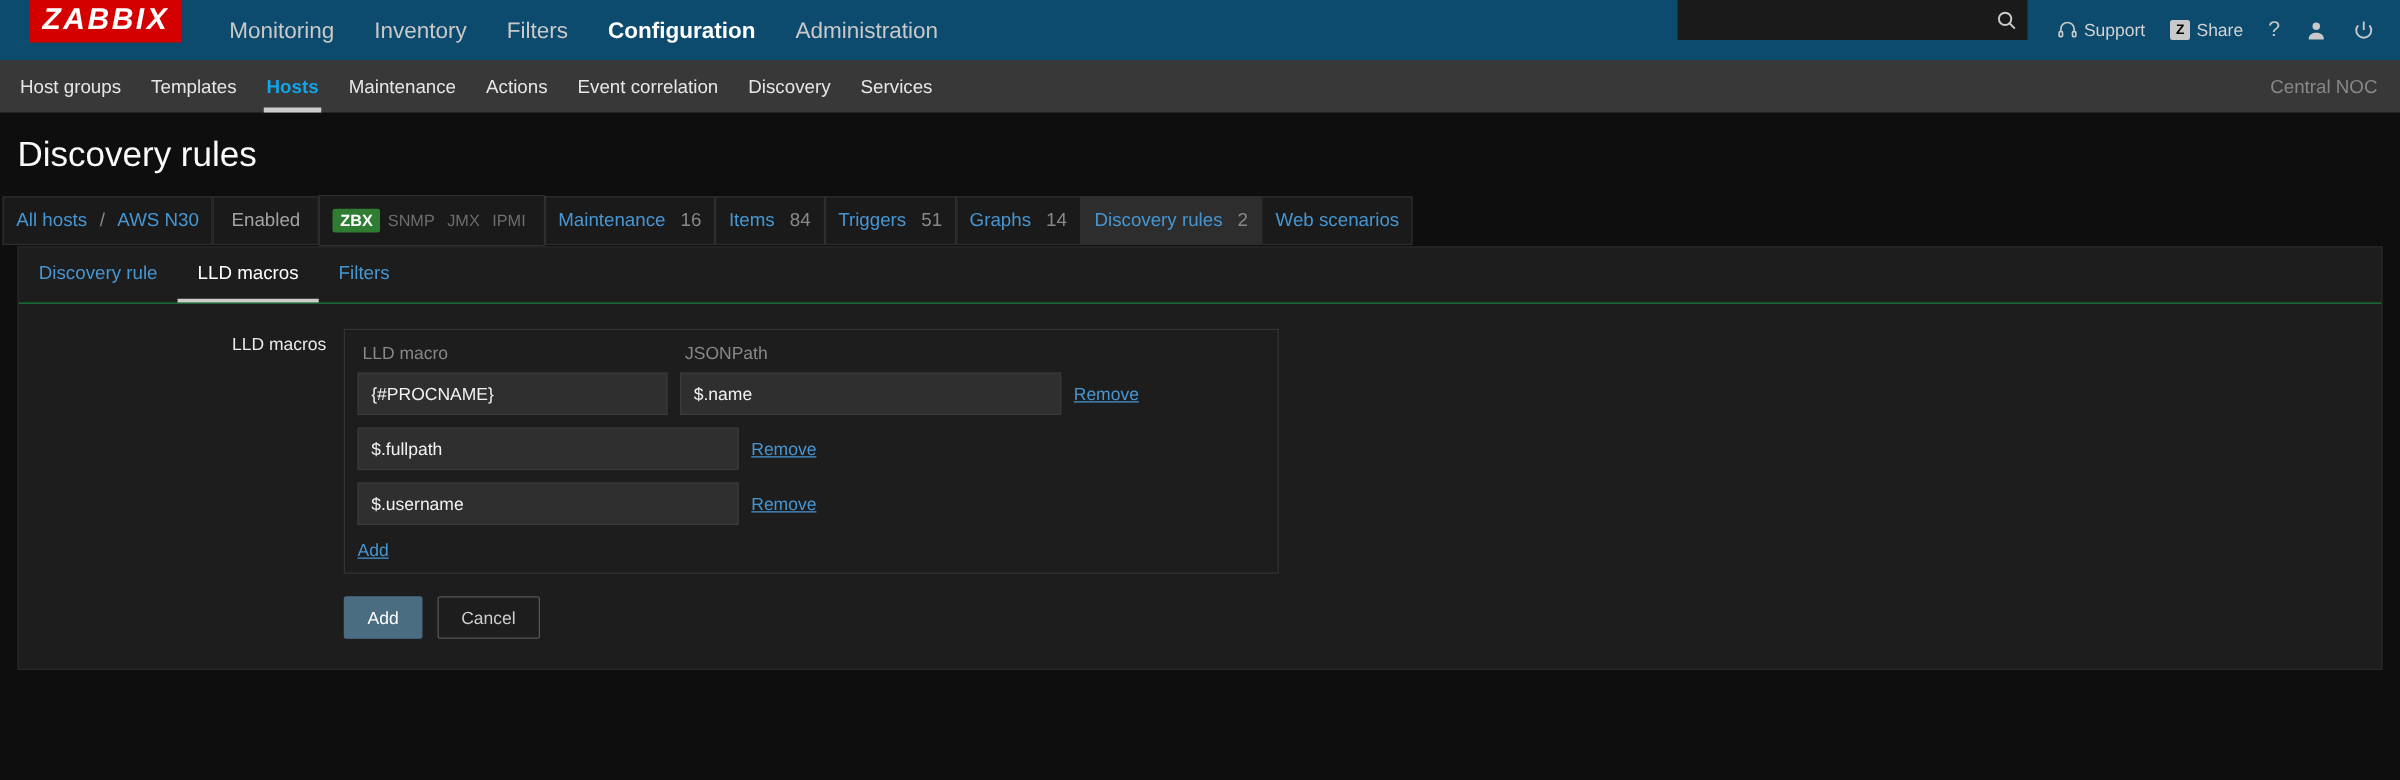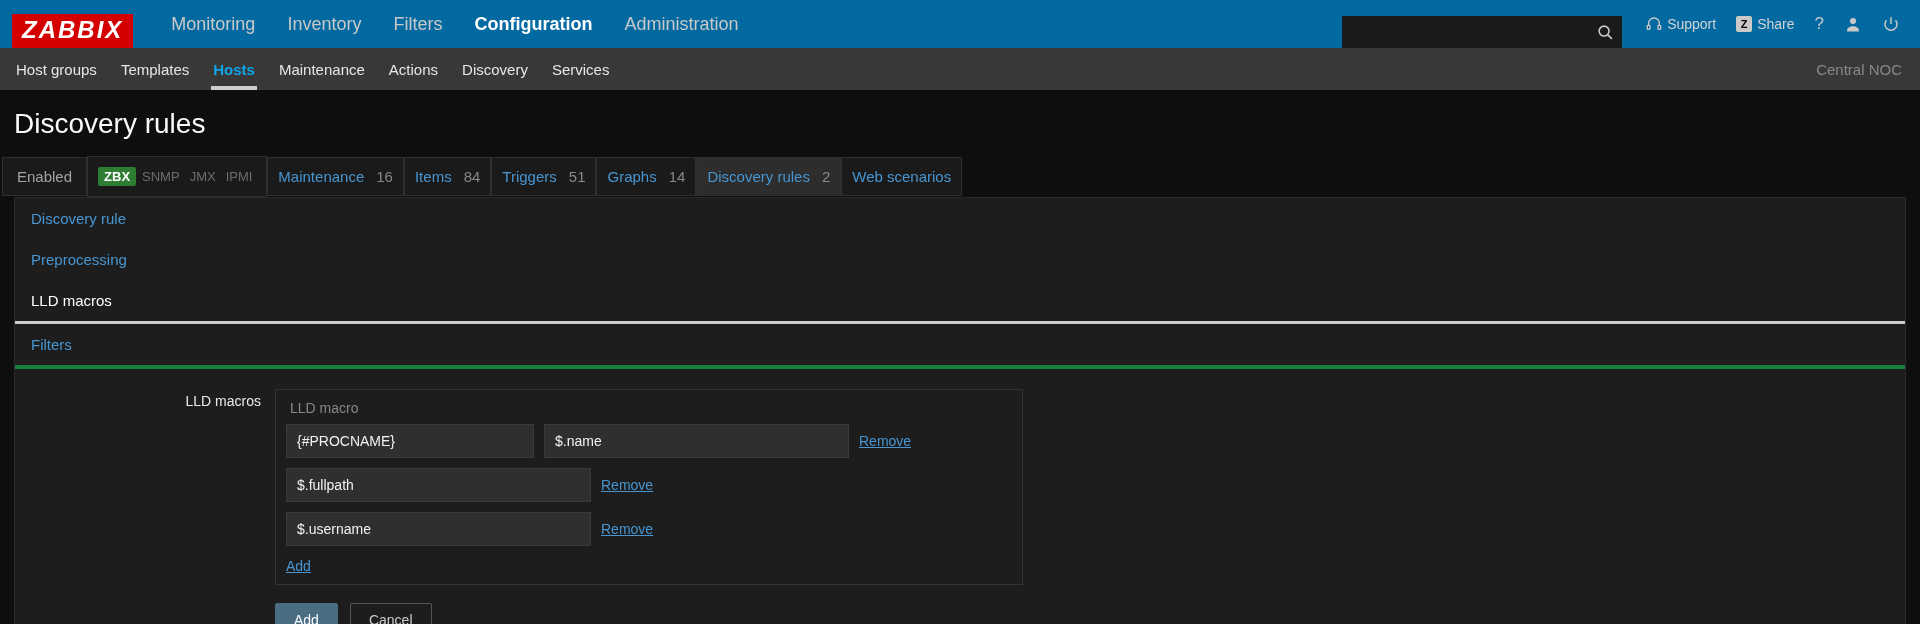--- a/index.html
+++ b/index.html
@@ -6,25 +6,25 @@
   body {
     font-family: Arial, Helvetica, sans-serif;
     background: #0e0e0e;
     color: #f2f2f2;
     font-size: 14px;
     width: 1920px;
   }
   
   
   .topnav {
-    background: #0369a1;
+    background: #0c4a6e;
     height: 48px;
     display: flex;
-    align-items: flex-end;
-    padding: 0 10px 0 12px;
+    align-items: flex-start;
+    padding: 0 10px 0 24px;
   }
   .logo {
     background: #d40000;
     color: #fff;
     font-weight: bold;
     letter-spacing: 2px;
     font-size: 24px;
     padding: 2px 10px 4px 10px;
     margin-right: 22px;
     font-style: italic;
@@ -167,22 +167,21 @@
   .count-gray { color: #888; margin-left: 4px; }
 
   
   .form-wrapper {
     margin: 0 14px 14px 14px;
     background: #1d1d1d;
     border: 1px solid #2a2a2a;
   }
   .form-tabs {
     display: flex;
-    border-bottom: 4px solid #15803d;
-    flex-direction: column;
+    border-bottom: 1px solid #15803d;
   }
   .form-tab {
     padding: 12px 16px;
     color: #4796d2;
     cursor: pointer;
     font-size: 15px;
   }
   .form-tab.active {
     color: #ffffff;
     border-bottom: 3px solid #cccccc;
@@ -303,30 +302,36 @@
       </svg>
   </div>
 </div>
 
 <div class="subnav">
   <div class="subnav-item">Host groups</div>
   <div class="subnav-item">Templates</div>
   <div class="subnav-item active">Hosts</div>
   <div class="subnav-item">Maintenance</div>
   <div class="subnav-item">Actions</div>
+  <div class="subnav-item">Event correlation</div>
   <div class="subnav-item">Discovery</div>
   <div class="subnav-item">Services</div>
   <div class="subnav-spacer"></div>
   <div class="subnav-right">Central NOC</div>
 </div>
 
 <div class="page-title">Discovery rules</div>
 
 <div class="crumb-row">
   <div class="crumb-cell bordered">
+    <span class="link-blue">All hosts</span>
+    <span class="slash">/</span>
+    <span class="link-blue">AWS N30</span>
+  </div>
+  <div class="crumb-cell bordered">
     <span class="enabled-text">Enabled</span>
   </div>
   <div class="crumb-cell bordered" style="gap:2px;">
     <span class="proto-badge">ZBX</span>
     <span class="proto-off">SNMP</span>
     <span class="proto-off">JMX</span>
     <span class="proto-off">IPMI</span>
   </div>
   <div class="crumb-cell bordered">
     <span class="link-blue">Maintenance</span>
@@ -349,31 +354,31 @@
       <span class="count-gray">2</span>
   </div>
   <div class="crumb-cell bordered">
     <span class="link-blue">Web scenarios</span>
   </div>
 </div>
 
 <div class="form-wrapper" style="margin-top:0;">
   <div class="form-tabs">
     <div class="form-tab">Discovery rule</div>
-    <div class="form-tab">Preprocessing</div>
     <div class="form-tab active">LLD macros</div>
     <div class="form-tab">Filters</div>
   </div>
 
   <div class="form-body">
     <div class="form-label-col">LLD macros</div>
     <div class="form-content-col">
       <div class="macro-table">
         <div class="macro-header">
           <div class="col-macro">LLD macro</div>
+          <div class="col-json">JSONPath</div>
         </div>
         <div class="macro-row">
           <input class="inp-macro" value="{#PROCNAME}" style="">
           <input class="inp-json" value="$.name" style="">
           <span class="remove-link">Remove</span>
         </div>
         <div class="macro-row">
           <input class="inp-json" value="$.fullpath" style="">
           <span class="remove-link">Remove</span>
         </div>

